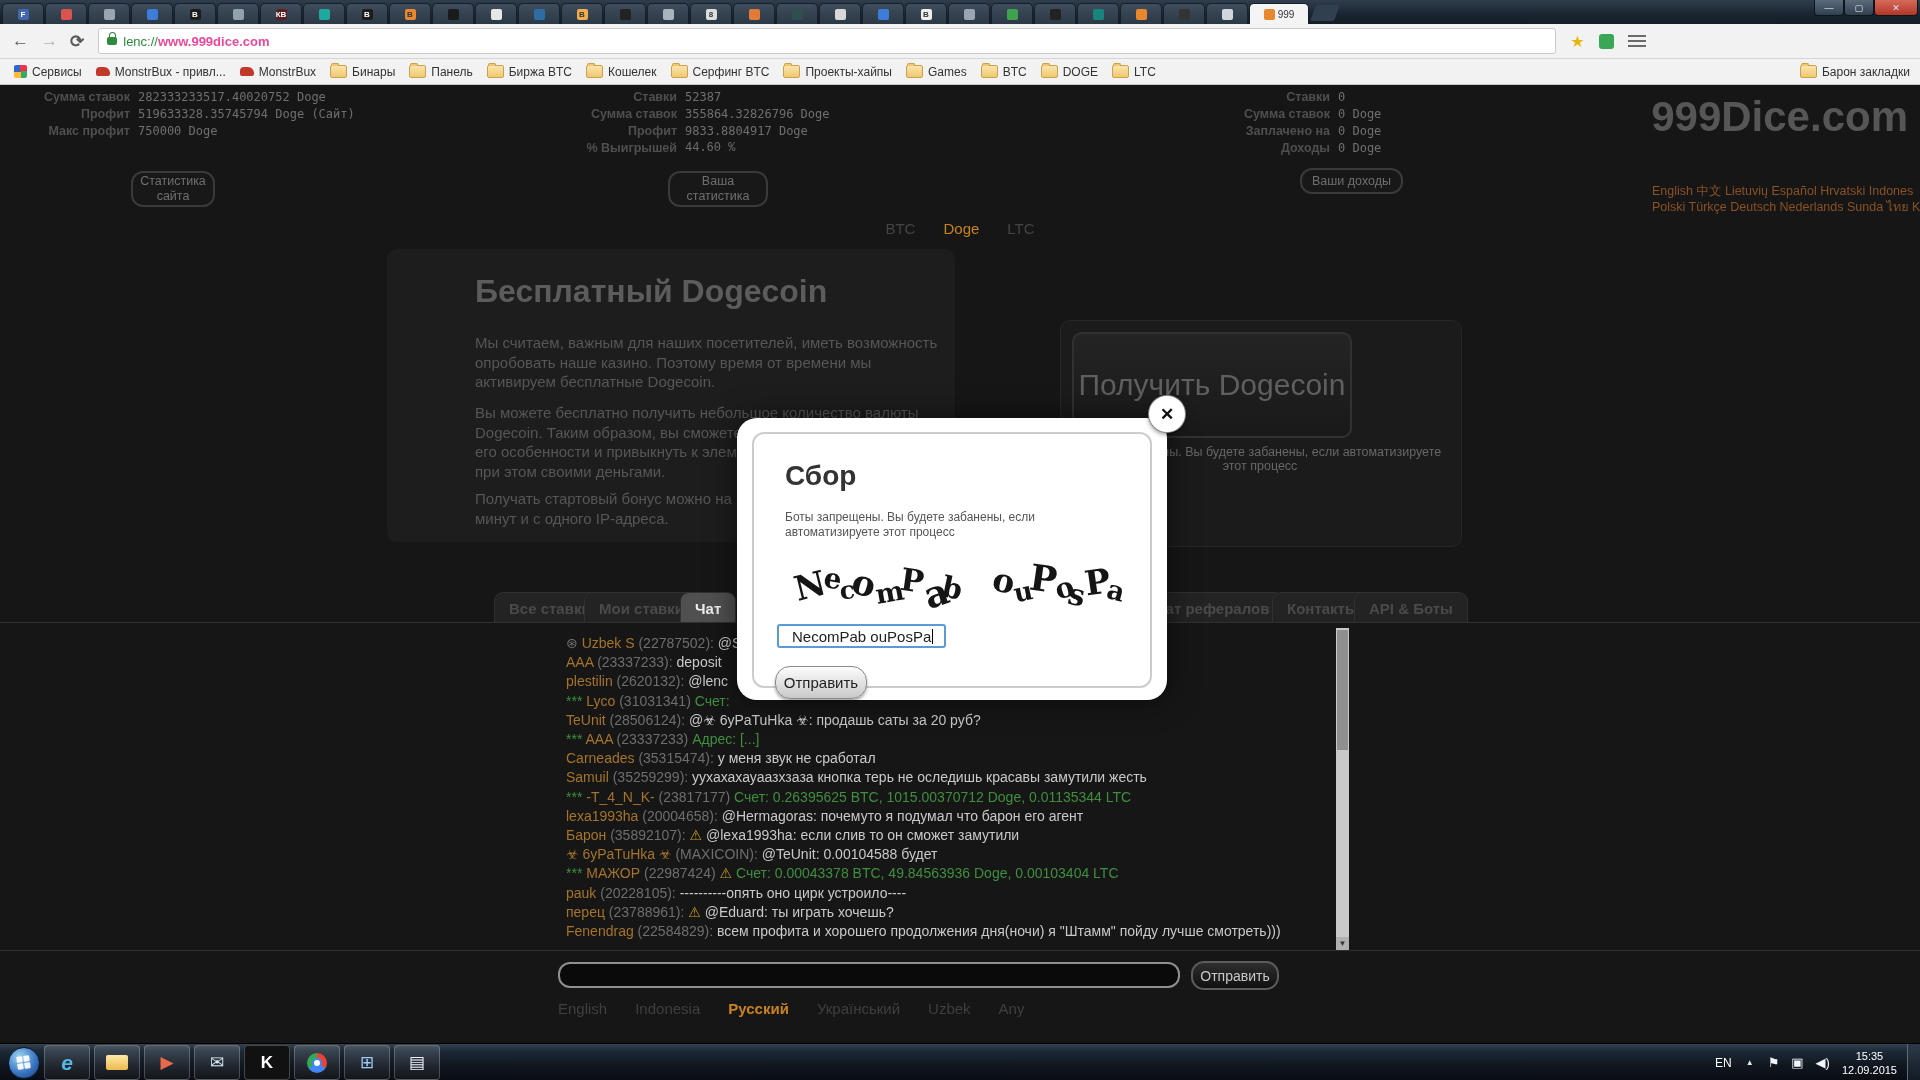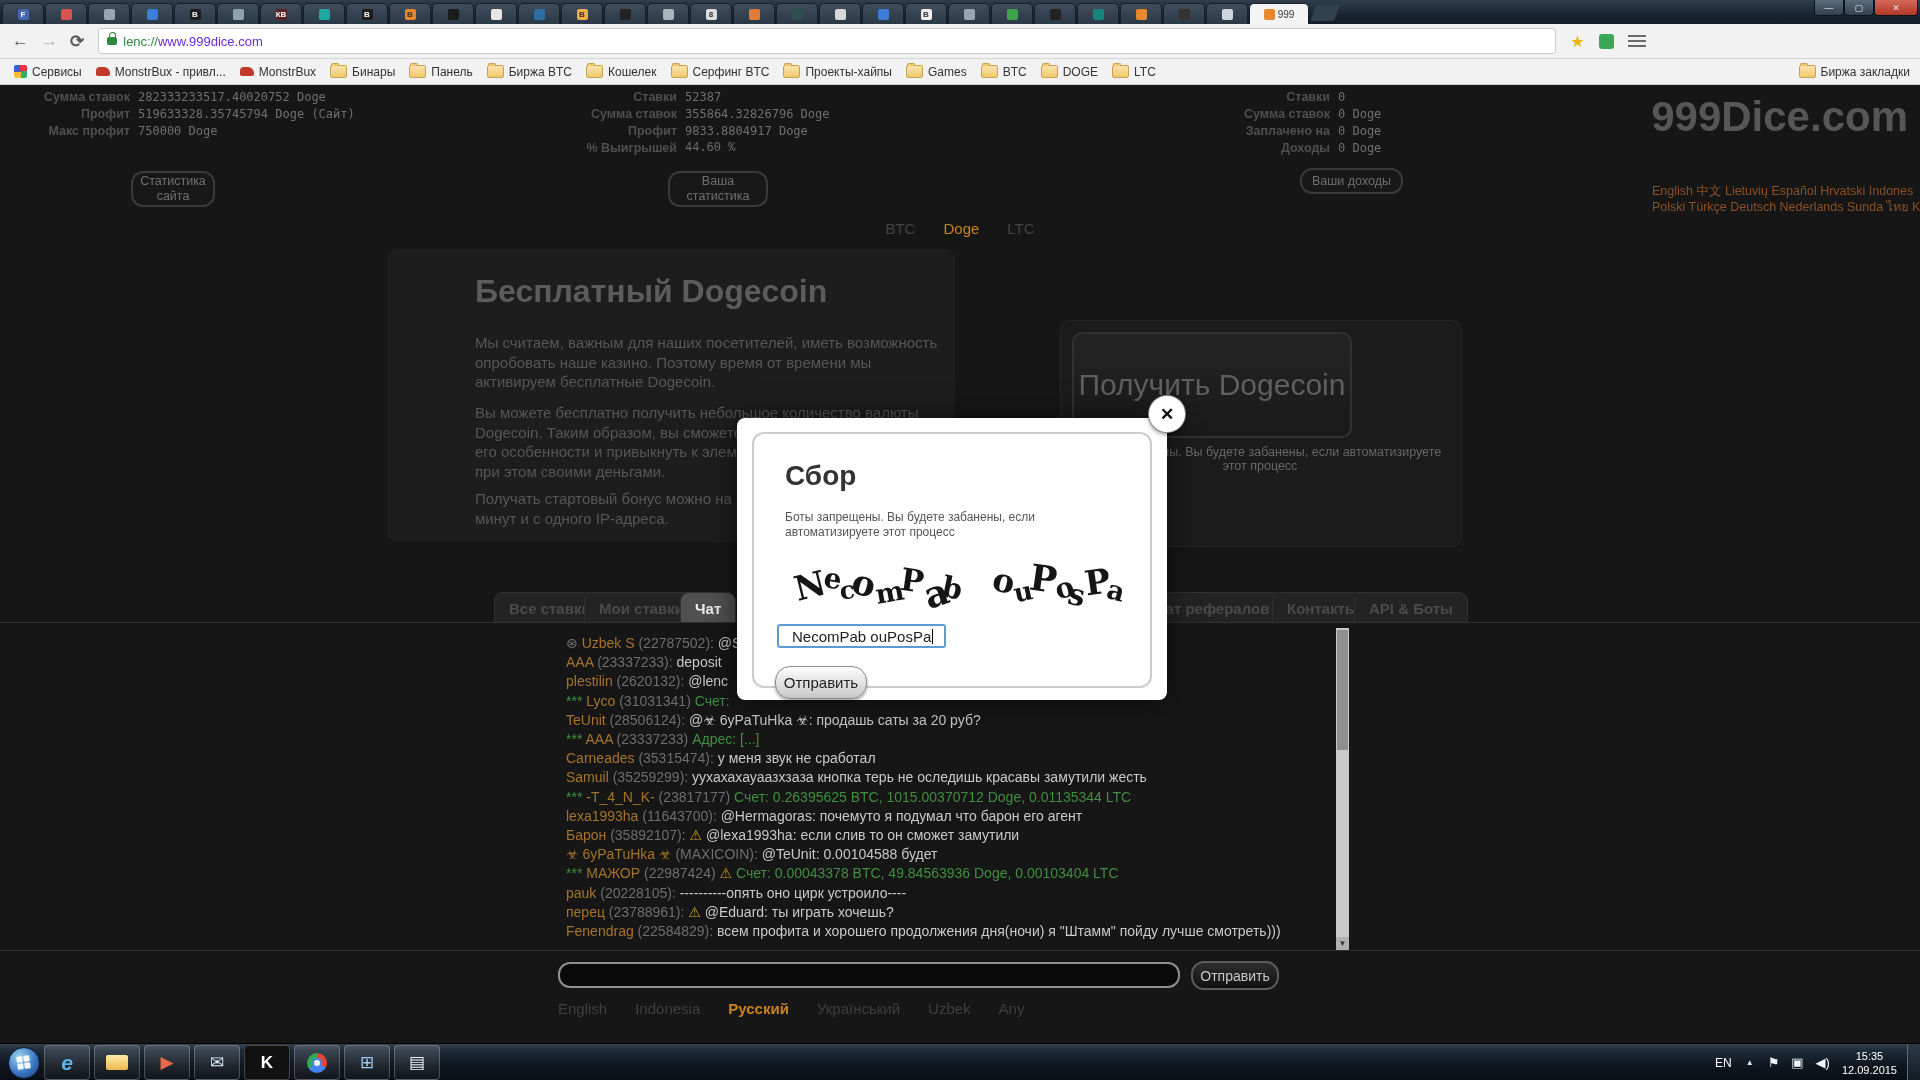--- a/index.html
+++ b/index.html
@@ -27,21 +27,21 @@
   .navbar{position:absolute;left:0;top:24px;width:1920px;height:34px;background:#f2f2f2;
     border-bottom:1px solid #d6d6d6;display:flex;align-items:center;}
   .navbtn{font-size:17px;color:#5a5a5a;margin-left:12px;font-weight:bold;}
   .navbtn.fwd{color:#b4b4b4;}
   .addressbar{margin-left:14px;width:1456px;height:24px;background:#fff;border:1px solid #c9c9c9;
     border-radius:3px;display:flex;align-items:center;font-size:13px;}
   .padlock{width:10px;height:8px;background:#2d8a3e;border-radius:2px;margin:0 6px 0 8px;position:relative;}
   .padlock:before{content:"";position:absolute;left:1.5px;top:-5px;width:5px;height:5px;
     border:1.5px solid #2d8a3e;border-bottom:none;border-radius:4px 4px 0 0;}
   .url-https{color:#2d8a3e;}
-  .url-rest{color:#6d28d9;}
+  .url-rest{color:#ec4899;font-weight:bold;}
   .star{color:#e8b60a;font-size:16px;margin-left:14px;}
   .extgreen{width:15px;height:15px;border-radius:3px;background:#3aa757;margin-left:14px;}
   .menuicon{width:18px;margin:0 10px 0 14px;}
   .menuicon div{height:2px;background:#6a6a6a;margin:3px 0;}
 
   .bookmarks{position:absolute;left:0;top:59px;width:1920px;height:25px;background:#f2f2f2;
     border-bottom:1px solid #c9c9c9;display:flex;align-items:center;font-size:12px;color:#333;}
   .bm{display:flex;align-items:center;margin-left:14px;white-space:nowrap;}
   .bm .fold{width:15px;height:11px;background:linear-gradient(180deg,#fbe3ae,#eec96e);
     border:1px solid #caa24c;border-radius:2px;position:relative;margin-right:5px;}
@@ -104,21 +104,21 @@
     border:2px solid #8f8f8f;border-radius:12px;}
   .sendbtn{position:absolute;left:1191px;top:876px;width:84px;height:25px;border-radius:13px;
     background:linear-gradient(180deg,#2e2e2e,#101010);border:2px solid #5c5c5c;color:#c9c9c9;
     font-size:14px;display:flex;align-items:center;justify-content:center;}
   .chatlangs{position:absolute;left:558px;top:915px;font-size:15px;}
   .chatlangs span{margin-right:28px;color:#3f3f3f;}
   .chatlangs span.active{color:#c8821e;font-weight:bold;}
 
   
   .modal{position:absolute;left:737px;top:418px;width:430px;height:282px;background:#fff;
-    border-radius:8px;box-shadow:0 0 30px rgba(0,0,0,.55);}
+    border-radius:20px;box-shadow:0 0 30px rgba(0,0,0,.55);}
   .modal-inner{position:absolute;left:15px;top:14px;width:396px;height:252px;border:2px solid #ccc;
     border-radius:12px;}
   .modal-title{position:absolute;left:31px;top:26px;font-size:28px;font-weight:bold;color:#333;}
   .modal-note{position:absolute;left:31px;top:76px;width:330px;font-size:12px;color:#555;line-height:15px;}
   .captcha{position:absolute;left:24px;top:118px;width:302px;height:64px;background:#fff;
     display:flex;align-items:center;}
   .captcha .word{display:flex;align-items:center;margin-left:16px;}
   .captcha .word:last-child{margin-left:30px;}
   .captcha span{display:inline-block;font-family:"DejaVu Serif",serif;font-weight:bold;color:#151515;
     letter-spacing:-2px;}
@@ -336,21 +336,21 @@
       <div class="bm">
         <div class="fold"></div>
         <span>DOGE</span>
       </div>
       <div class="bm">
         <div class="fold"></div>
         <span>LTC</span>
       </div>
       <div class="bm right">
         <div class="fold"></div>
-        <span>Биржа закладки</span>
+        <span>Барон закладки</span>
       </div>
     </div>
 
   <div class="page">
 
     <div id="stats-site"></div>
     <div id="stats-user"></div>
     <div id="stats-income"></div>
 
     <div class="statbtn" style="left:131px;top:86px;width:80px;height:32px;">Статистика сайта</div>
@@ -390,21 +390,21 @@
     <div class="chat" id="chatlist">
         <div><span class="badge">⊛ </span><span class="user">Uzbek S</span><span class="cid"> (22787502): </span><span class="msg">@Si</span></div>
         <div><span class="user">AAA</span><span class="cid"> (23337233): </span><span class="msg">deposit</span></div>
         <div><span class="user">plestilin</span><span class="cid"> (2620132): </span><span class="msg">@lenc</span></div>
         <div><span class="sys">*** </span><span class="user">Lyco</span><span class="cid"> (31031341) </span><span class="sys">Счет:</span></div>
         <div><span class="user">TeUnit</span><span class="cid"> (28506124): </span><span class="msg">@☣ 6yPaTuHka ☣: продашь саты за 20 руб?</span></div>
         <div><span class="sys">*** </span><span class="user">AAA</span><span class="cid"> (23337233) </span><span class="sys">Адрес: [...]</span></div>
         <div><span class="user">Carneades</span><span class="cid"> (35315474): </span><span class="msg">у меня звук не сработал</span></div>
         <div><span class="user">Samuil</span><span class="cid"> (35259299): </span><span class="msg">уухахахауаазхзаза кнопка терь не оследишь красавы замутили жесть</span></div>
         <div><span class="sys">*** </span><span class="user">-T_4_N_K-</span><span class="cid"> (23817177) </span><span class="sys">Счет: 0.26395625 BTC, 1015.00370712 Doge, 0.01135344 LTC</span></div>
-        <div><span class="user">lexa1993ha</span><span class="cid"> (11643700): </span><span class="msg">@Hermagoras: почемуто я подумал что барон его агент</span></div>
+        <div><span class="user">lexa1993ha</span><span class="cid"> (20004658): </span><span class="msg">@Hermagoras: почемуто я подумал что барон его агент</span></div>
         <div><span class="user">Барон</span><span class="cid"> (35892107): </span><span class="warn">⚠ </span><span class="msg">@lexa1993ha: если слив то он сможет замутили</span></div>
         <div><span class="user">☣ 6yPaTuHka ☣</span><span class="cid"> (MAXICOIN): </span><span class="msg">@TeUnit: 0.00104588 будет</span></div>
         <div><span class="sys">*** </span><span class="user">МАЖОР</span><span class="cid"> (22987424) </span><span class="warn">⚠ </span><span class="sys">Счет: 0.00043378 BTC, 49.84563936 Doge, 0.00103404 LTC</span></div>
         <div><span class="user">pauk</span><span class="cid"> (20228105): </span><span class="msg">----------опять оно цирк устроило----</span></div>
         <div><span class="user">перец</span><span class="cid"> (23788961): </span><span class="warn">⚠ </span><span class="msg">@Eduard: ты играть хочешь?</span></div>
         <div><span class="user">Fenendrag</span><span class="cid"> (22584829): </span><span class="msg">всем профита и хорошего продолжения дня(ночи) я "Штамм" пойду лучше смотреть)))</span></div>
       </div>
     <div class="scrollbar">
       <div class="thumb"></div>
       <div class="btn">▼</div>

